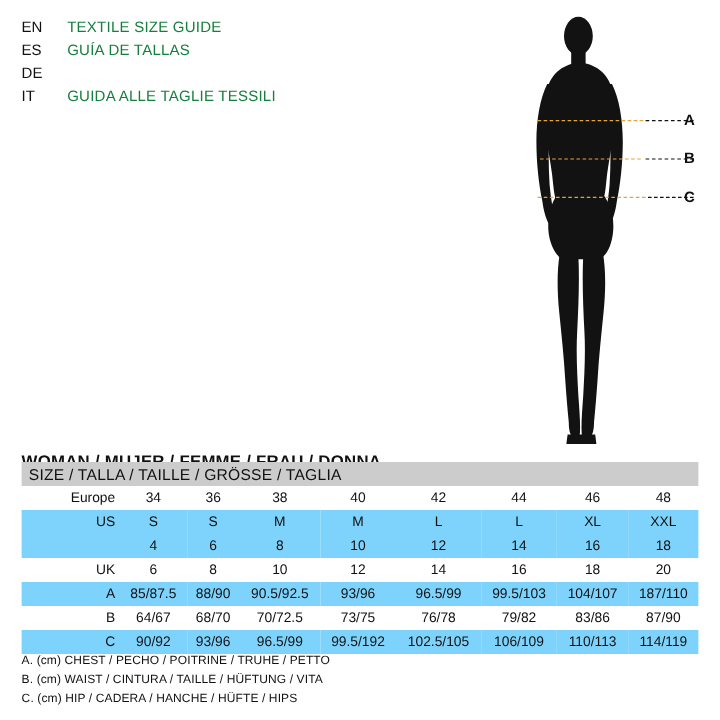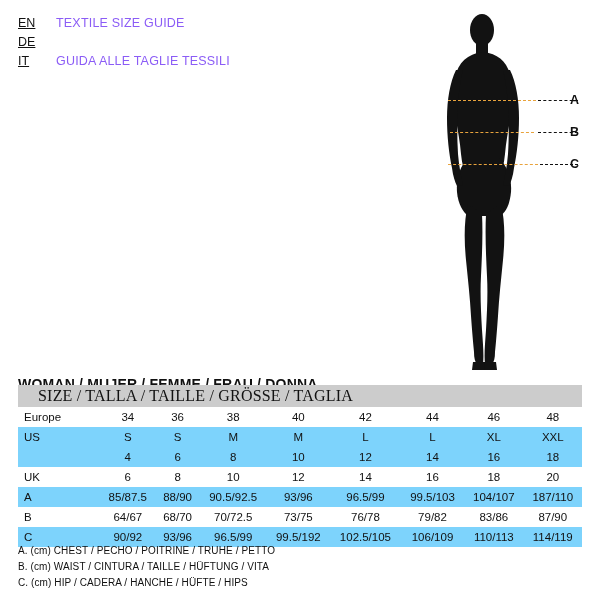--- a/index.html
+++ b/index.html
@@ -32,26 +32,25 @@
     display: flex;
     align-items: baseline;
     line-height: 18px;
     margin-bottom: 1px;
   }
   .lang-code {
     width: 38px;
     flex: 0 0 38px;
     font-size: 12.5px;
     color: #111;
-    text-decoration: underline;
   }
   .lang-text {
     font-size: 12.5px;
     letter-spacing: 0.2px;
-    color: #8b5cf6;
+    color: #15803d;
     text-align: center;
   }
 
   
   .figure-wrap {
     position: absolute;
     left: 430px;
     top: 8px;
     width: 160px;
     height: 370px;
@@ -95,30 +94,29 @@
   .size-table td, .size-table th {
     padding: 2px 4px;
     text-align: center;
     font-weight: normal;
     color: #111;
     height: 16px;
   }
   .size-table tr.header-row td {
     background: #cccccc;
     text-align: left;
-    font-size: 16px;
+    font-size: 13px;
     font-weight: normal;
     letter-spacing: 0.2px;
-    padding-left: 20px;
-    font-family: Liberation Serif, serif;
+    padding-left: 6px;
   }
   .size-table tr.shaded td { background: #7dd3fc; }
   .size-table tr.plain td { background: #ffffff; }
   .size-table td.rowlabel {
-    text-align: left;
+    text-align: right;
     padding-left: 6px;
     width: 72px;
     margin-left: 36px;
   }
 
   
   .legend {
     position: absolute;
     left: 18px;
     top: 543px;
@@ -134,20 +132,24 @@
 </style>
 </head>
 <body>
 
 <div class="page">
 
   <div class="lang-block">
     <div class="lang-row">
       <span class="lang-code">EN</span>
       <span class="lang-text">TEXTILE SIZE GUIDE</span>
+    </div>
+    <div class="lang-row">
+      <span class="lang-code">ES</span>
+      <span class="lang-text">GUÍA DE TALLAS</span>
     </div>
     <div class="lang-row">
       <span class="lang-code">DE</span>
     </div>
     <div class="lang-row">
       <span class="lang-code">IT</span>
       <span class="lang-text">GUIDA ALLE TAGLIE TESSILI</span>
     </div>
   </div>
 

